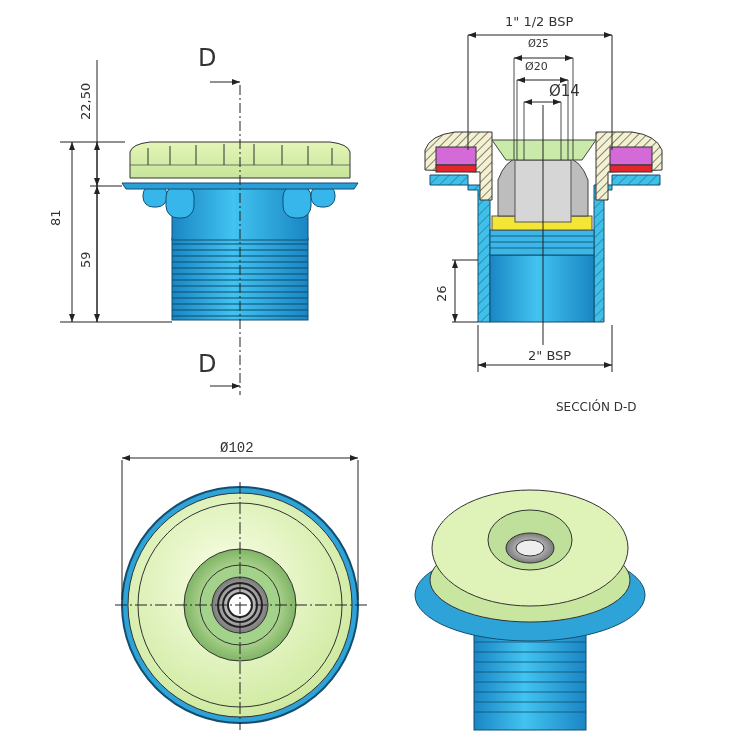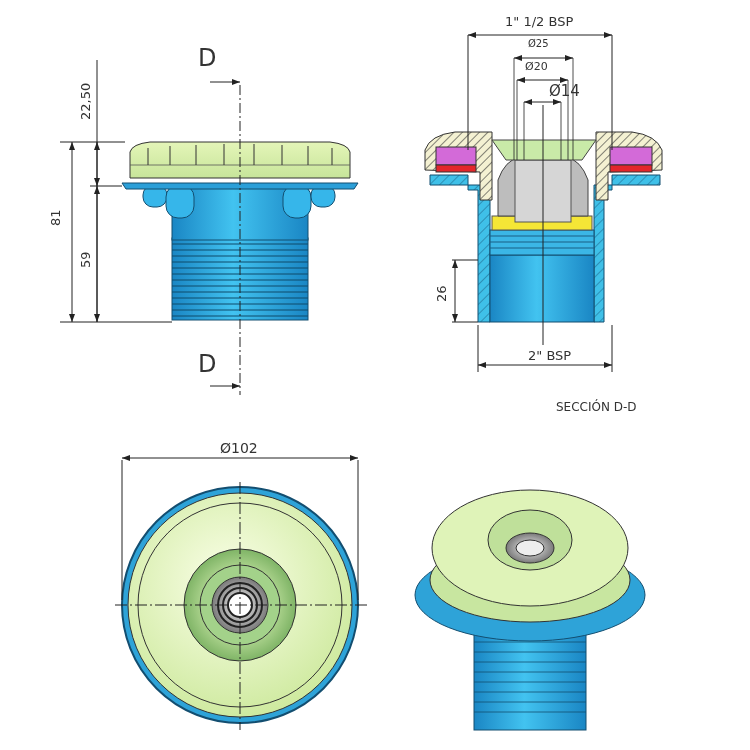--- a/index.html
+++ b/index.html
@@ -204,13 +204,13 @@
 <div class="lbl" style="left:78px;top:120px;font-size:13px;transform:rotate(-90deg);transform-origin:left top;">22,50</div>
 
 <div class="lbl" style="left:505px;top:14px;font-size:13px;">1" 1/2 BSP</div>
 <div class="lbl" style="left:528px;top:38px;font-size:10px;">Ø25</div>
 <div class="lbl" style="left:525px;top:60px;font-size:11px;">Ø20</div>
 <div class="lbl" style="left:528px;top:82px;font-size:15px;margin-left:21px;">Ø14</div>
 <div class="lbl" style="left:434px;top:302px;font-size:13px;transform:rotate(-90deg);transform-origin:left top;">26</div>
 <div class="lbl" style="left:528px;top:348px;font-size:13px;">2" BSP</div>
 <div class="lbl" style="left:556px;top:400px;font-size:12px;">SECCIÓN D-D</div>
 
-<div class="lbl" style="left:220px;top:440px;font-size:14px;">Ø102</div>
+<div class="lbl" style="left:220px;top:440px;font-size:14px;font-family:Liberation Mono, monospace;">Ø102</div>
 
 </body></html>

